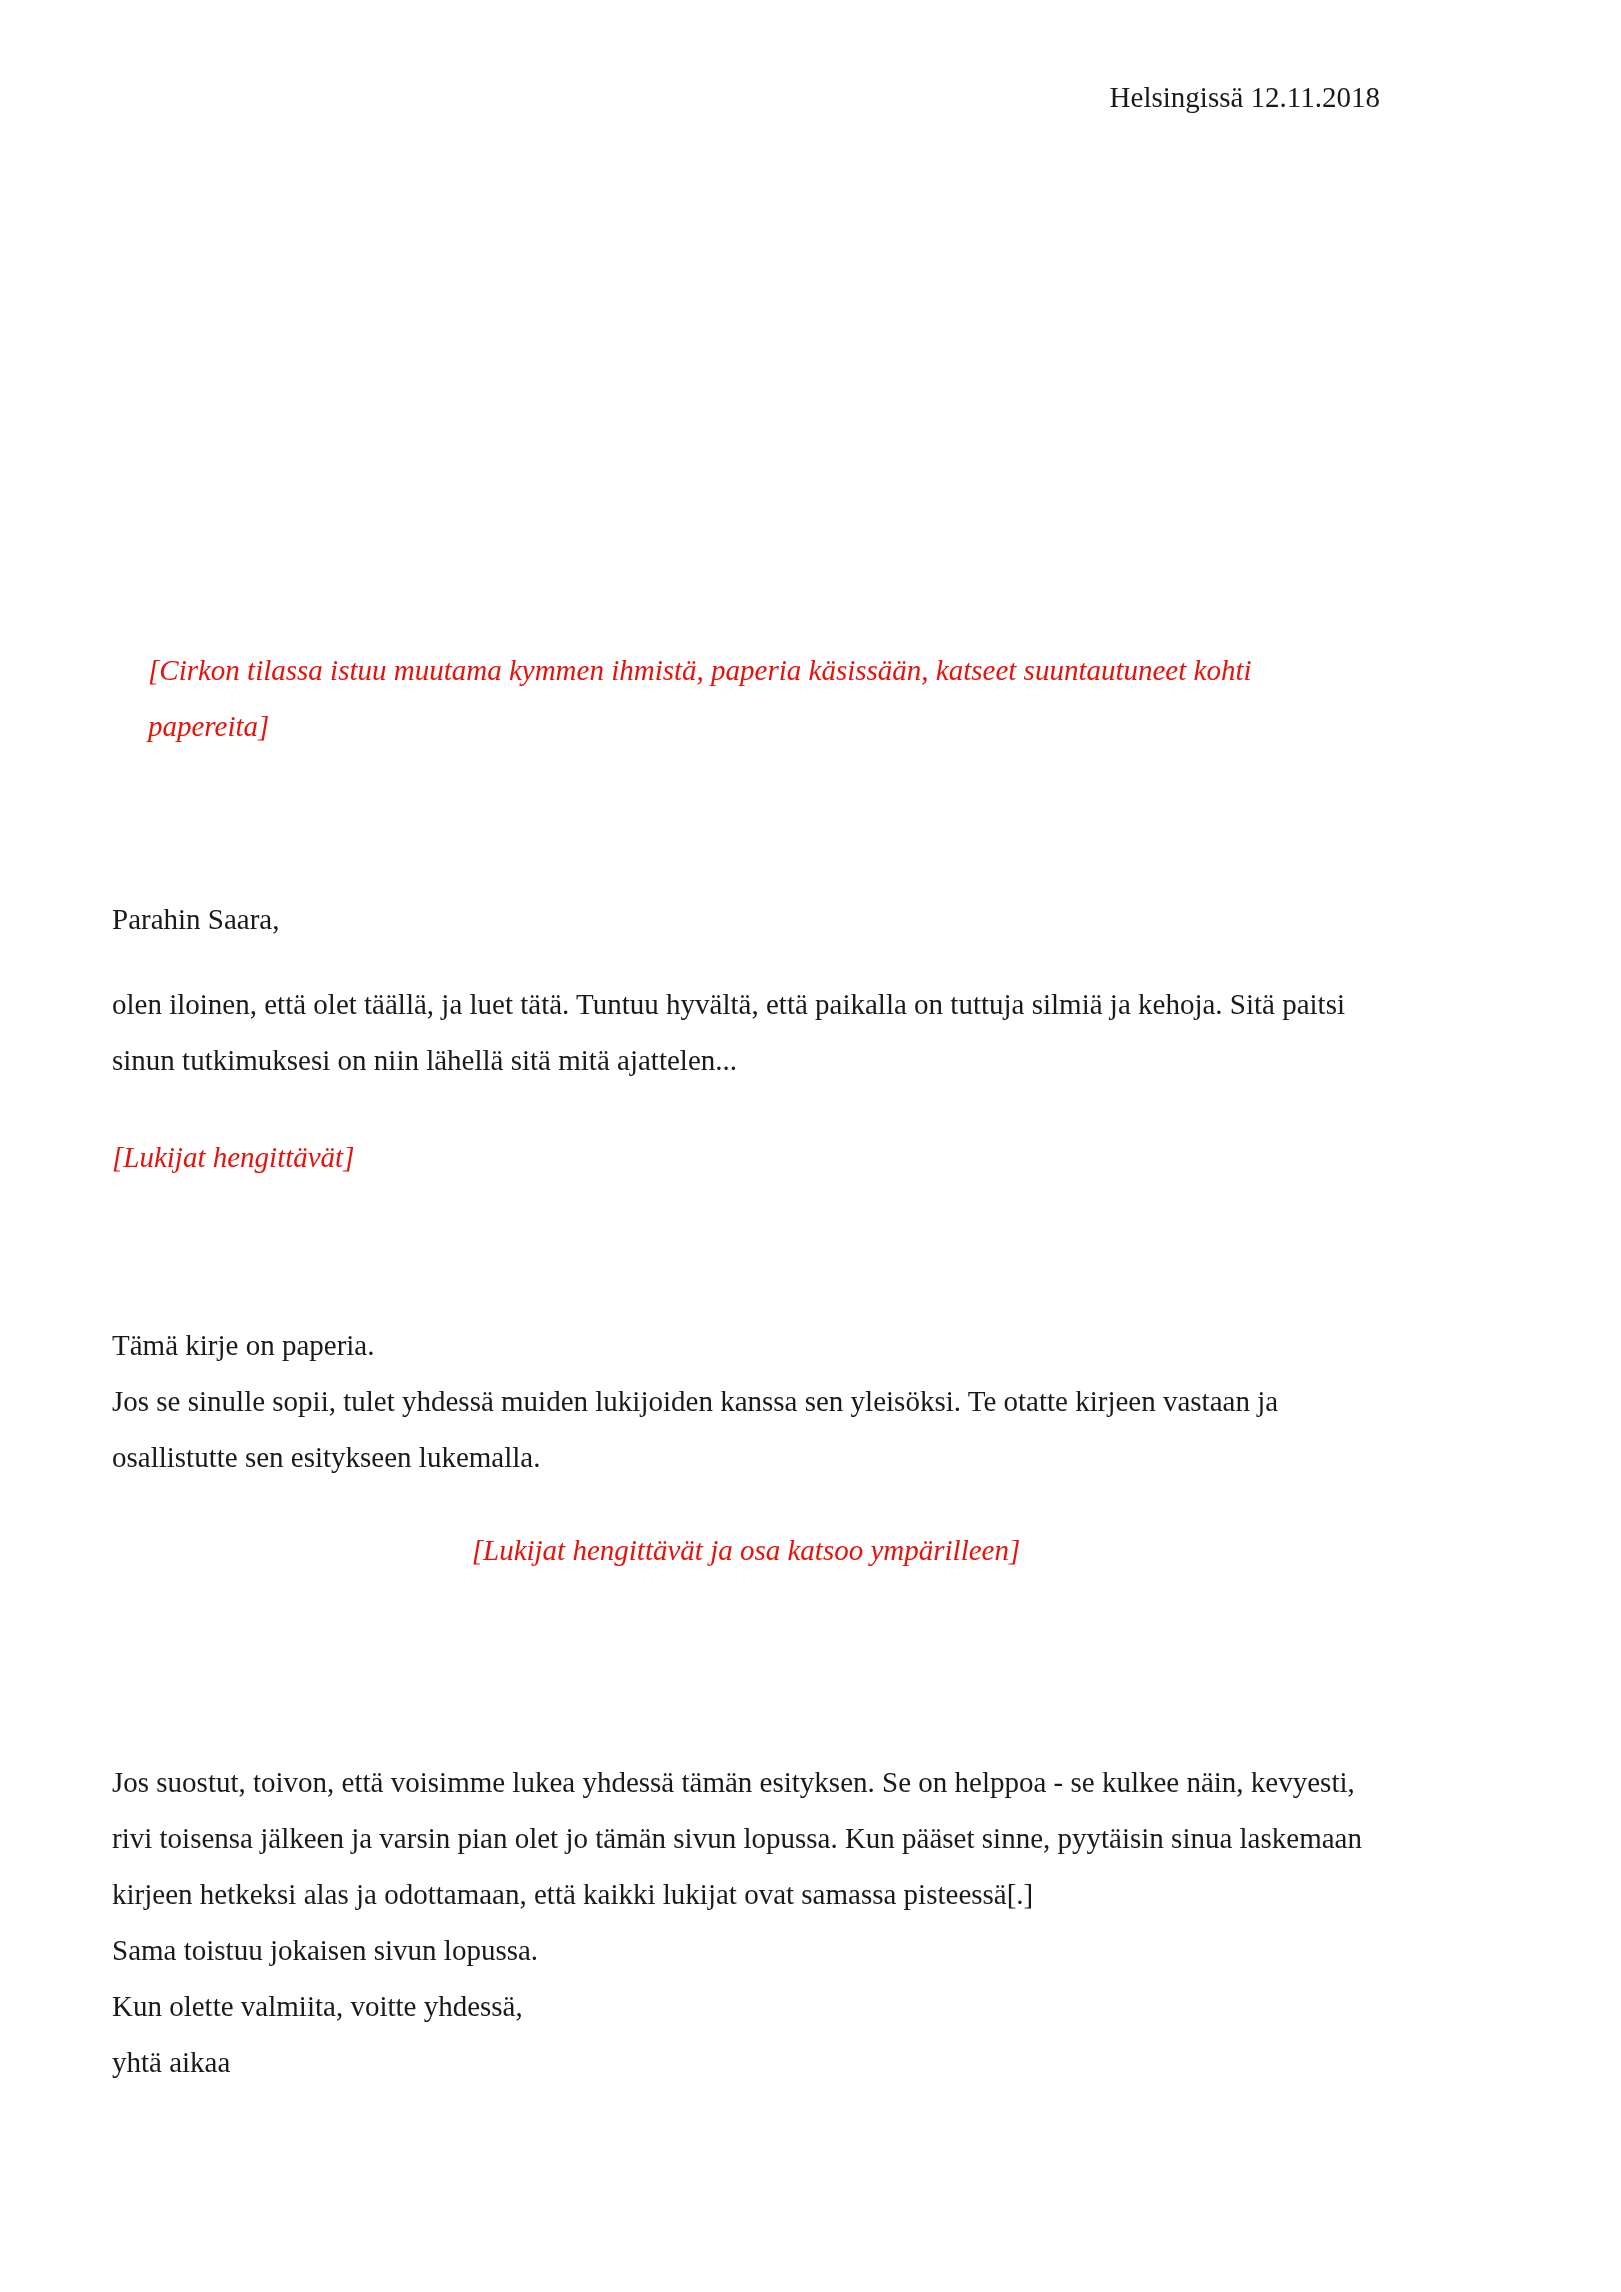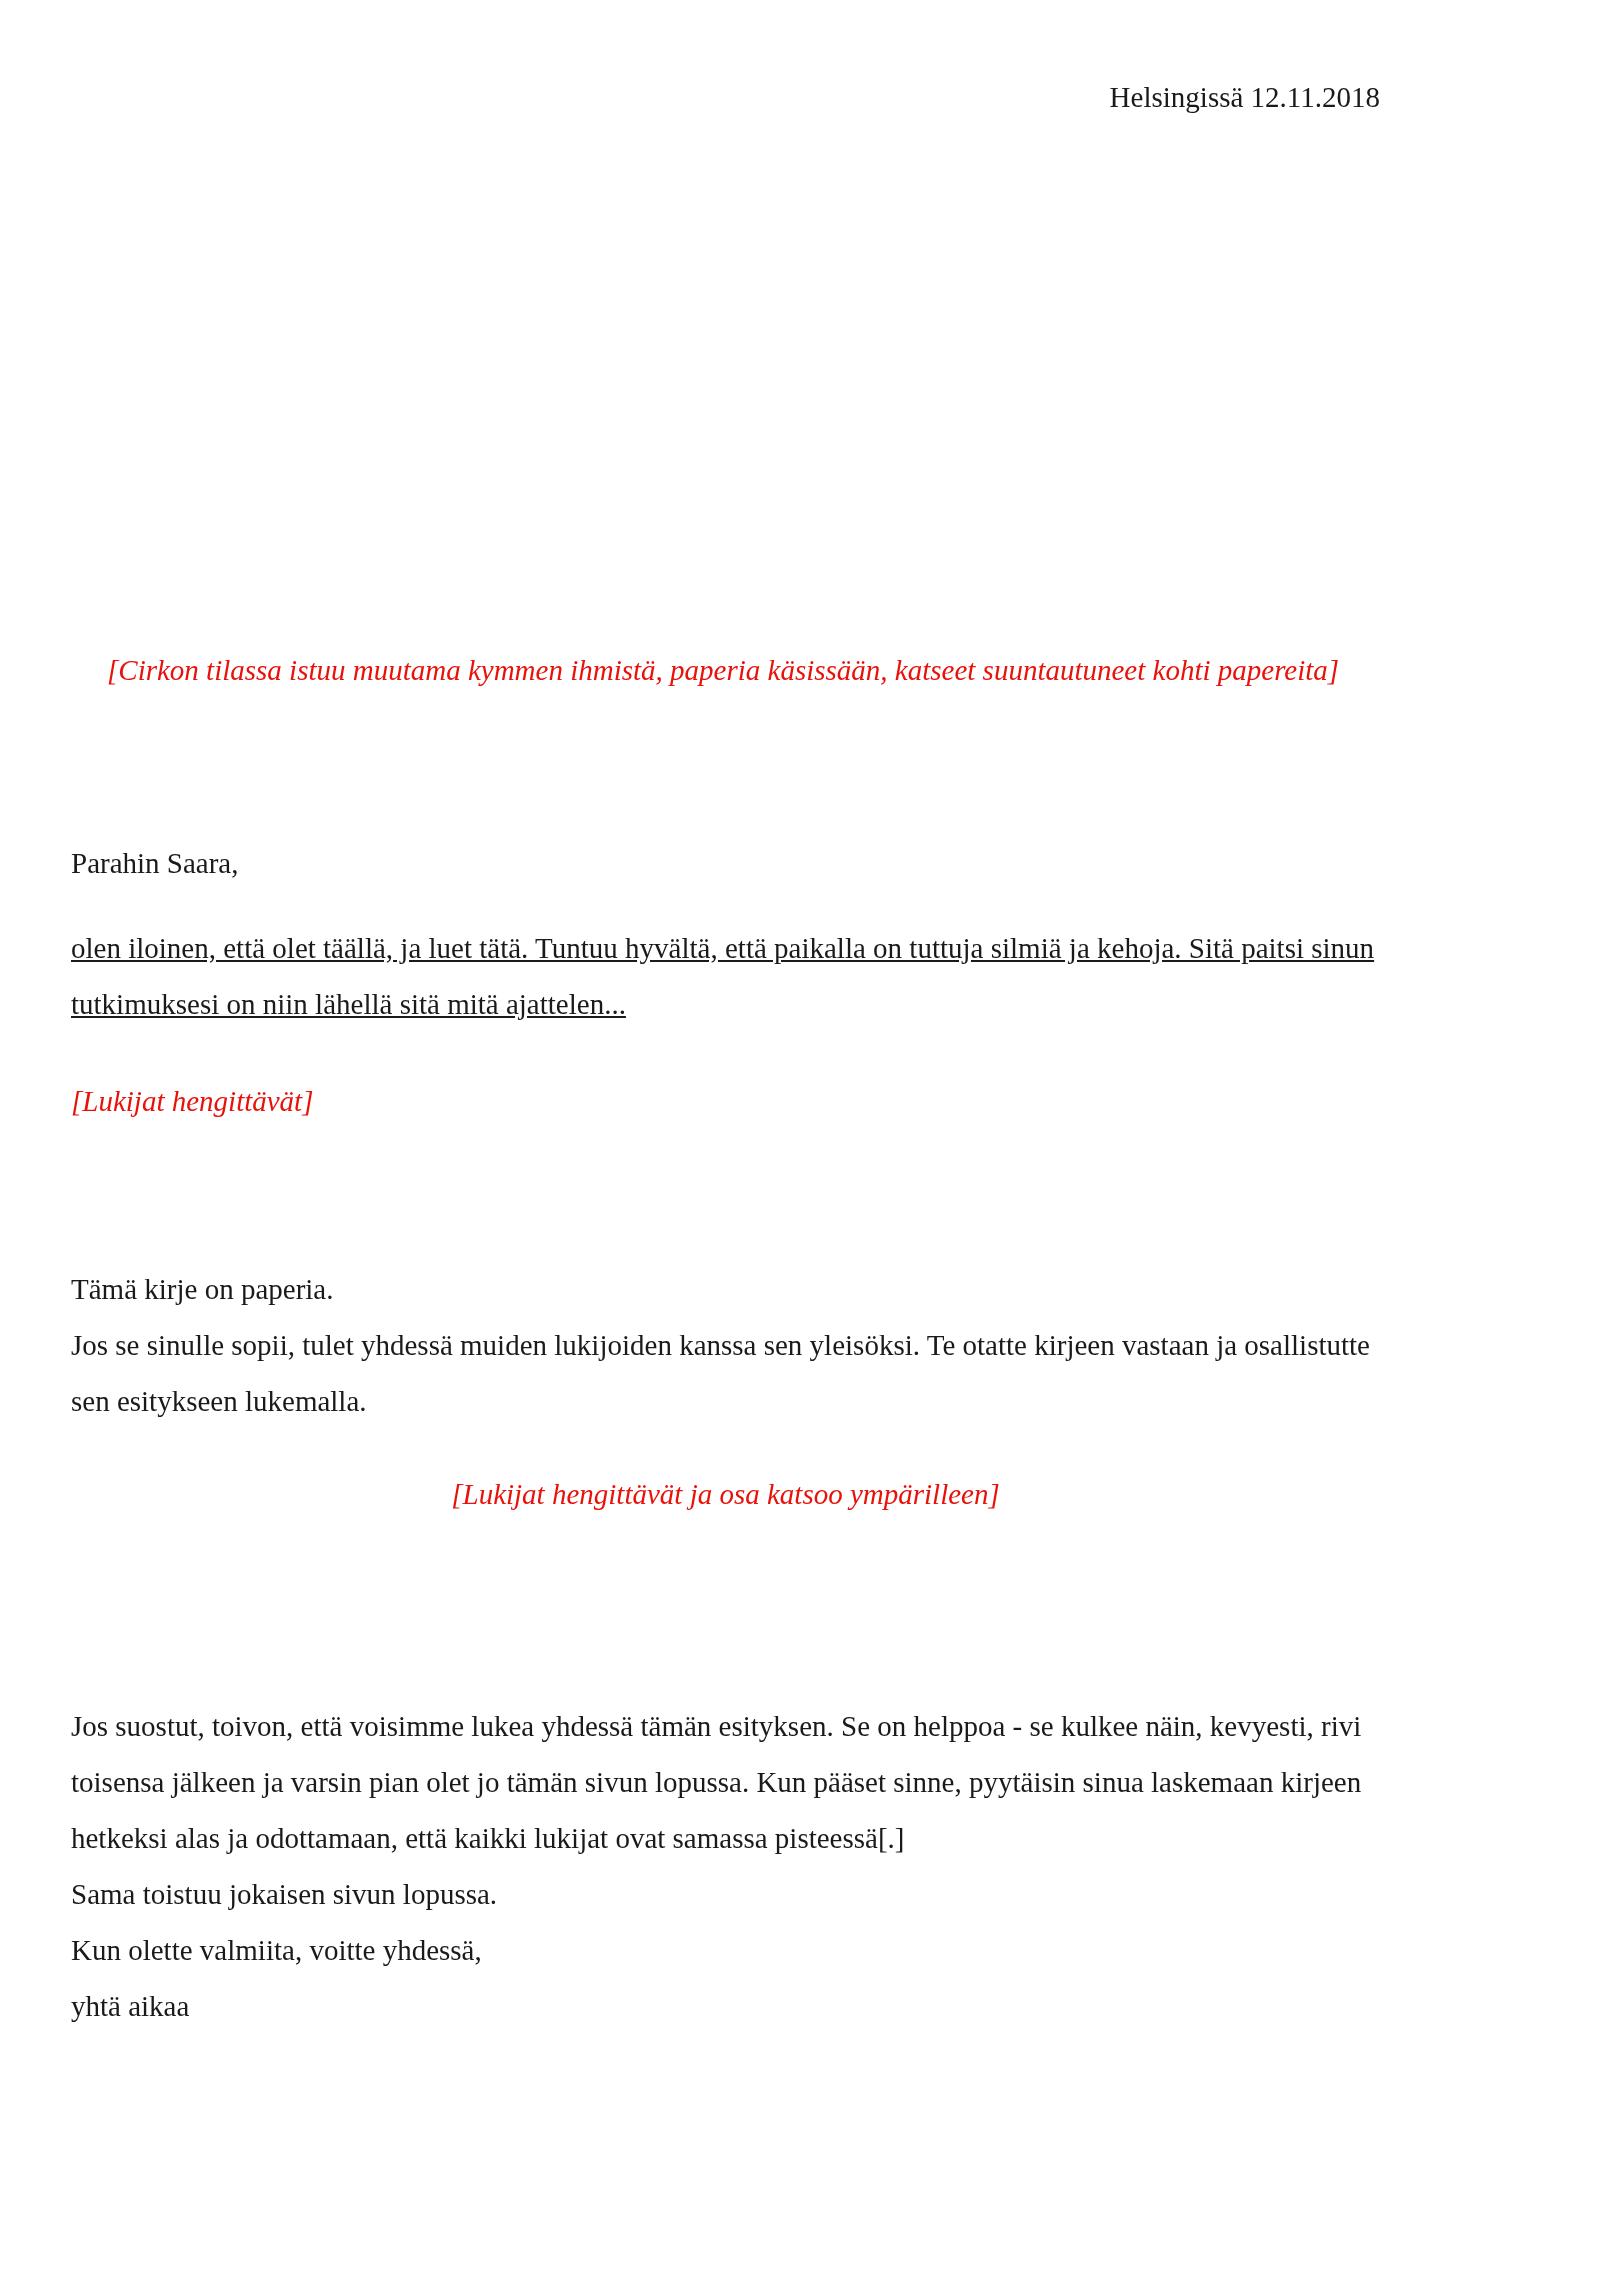--- a/index.html
+++ b/index.html
@@ -6,21 +6,21 @@
     margin: 0;
     padding: 0;
     background: #ffffff;
   }
   .page {
     position: relative;
     width: 1511px;
     height: 2293px;
     background: #ffffff;
     box-sizing: border-box;
-    padding: 69px 131px 0 71px;
+    padding: 69px 131px 0 112px;
     font-family: "Liberation Serif", "DejaVu Serif", serif;
     font-size: 29px;
     color: #1a1a1a;
     overflow: hidden;
   }
   .date-line {
     text-align: right;
     line-height: 56px;
     margin: 0;
   }
@@ -31,21 +31,21 @@
     line-height: 56px;
     color: #1a1a1a;
   }
   .stage {
     font-style: italic;
     line-height: 56px;
     
   }
   .s1 { margin-top: 517px; }
   .greeting { margin-top: 137px; }
-  .para1 { margin-top: 29px; text-decoration: underline; }
+  .para1 { margin-top: 29px; }
   .s2 { margin-top: 41px; }
   .para2 { margin-top: 132px; }
   .s3 { margin-top: 37px; text-align: center; }
   .para3 { margin-top: 176px; }
   .s4 { margin-top: 9.8px; }
 </style>
 </head>
 <body>
 
 <div class="page">

